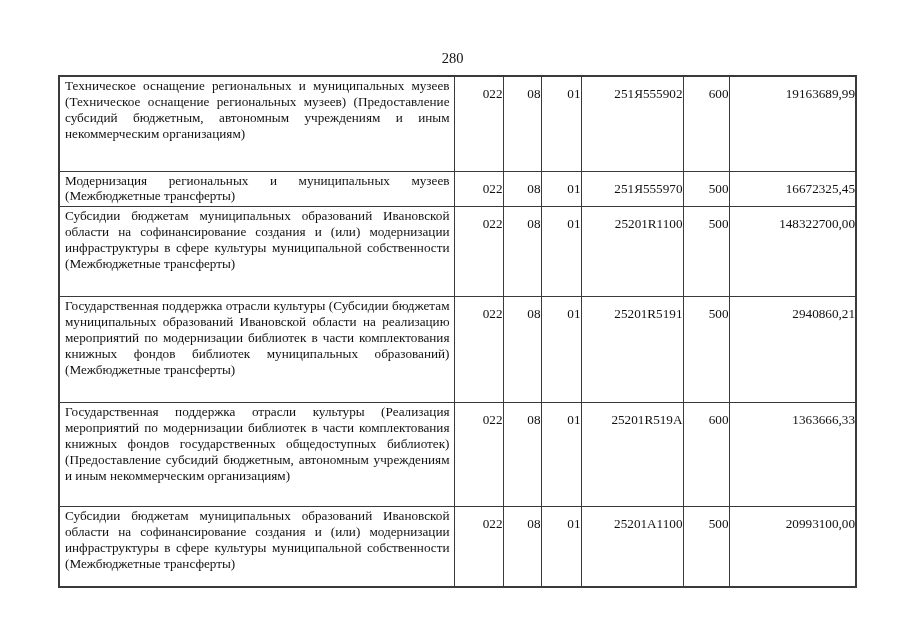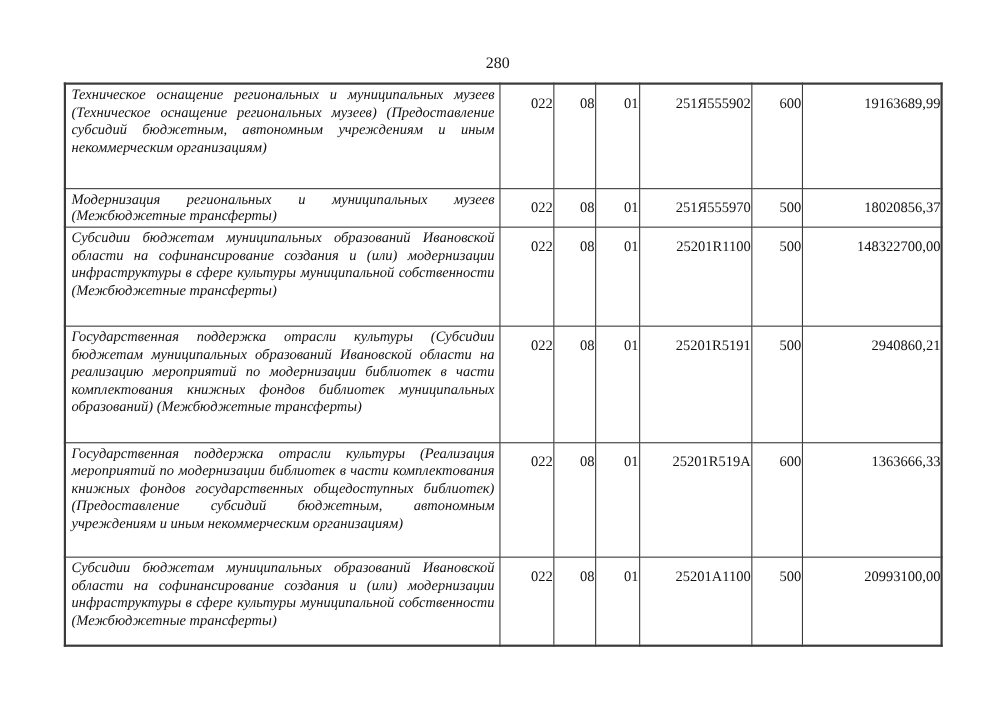--- a/index.html
+++ b/index.html
@@ -35,21 +35,20 @@
     color: #111111;
   }
   table.budget-table td {
     border: 1px solid #3a3a3a;
     vertical-align: top;
     overflow: hidden;
   }
   td.desc {
     text-align: justify;
     padding: 1px 4px 2px 5px;
-    font-style: italic;
   }
   td.num {
     text-align: right;
     padding-top: 9px;
   }
   tr.r0 { height: 95px; }
   tr.r1 { height: 33px; border-radius: 16px; }
   tr.r2 { height: 90px; }
   tr.r3 { height: 106px; }
   tr.r4 { height: 104px; }
@@ -81,21 +80,21 @@
         <td class="num">600</td>
         <td class="num">19163689,99</td>
       </tr>
       <tr class="r1">
         <td class="desc">Модернизация региональных и муниципальных музеев (Межбюджетные трансферты)</td>
         <td class="num">022</td>
         <td class="num">08</td>
         <td class="num">01</td>
         <td class="num">251Я555970</td>
         <td class="num">500</td>
-        <td class="num">18020856,37</td>
+        <td class="num">16672325,45</td>
       </tr>
       <tr class="r2">
         <td class="desc">Субсидии бюджетам муниципальных образований Ивановской области на софинансирование создания и (или) модернизации инфраструктуры в сфере культуры муниципальной собственности (Межбюджетные трансферты)</td>
         <td class="num">022</td>
         <td class="num">08</td>
         <td class="num">01</td>
         <td class="num">25201R1100</td>
         <td class="num">500</td>
         <td class="num">148322700,00</td>
       </tr>

